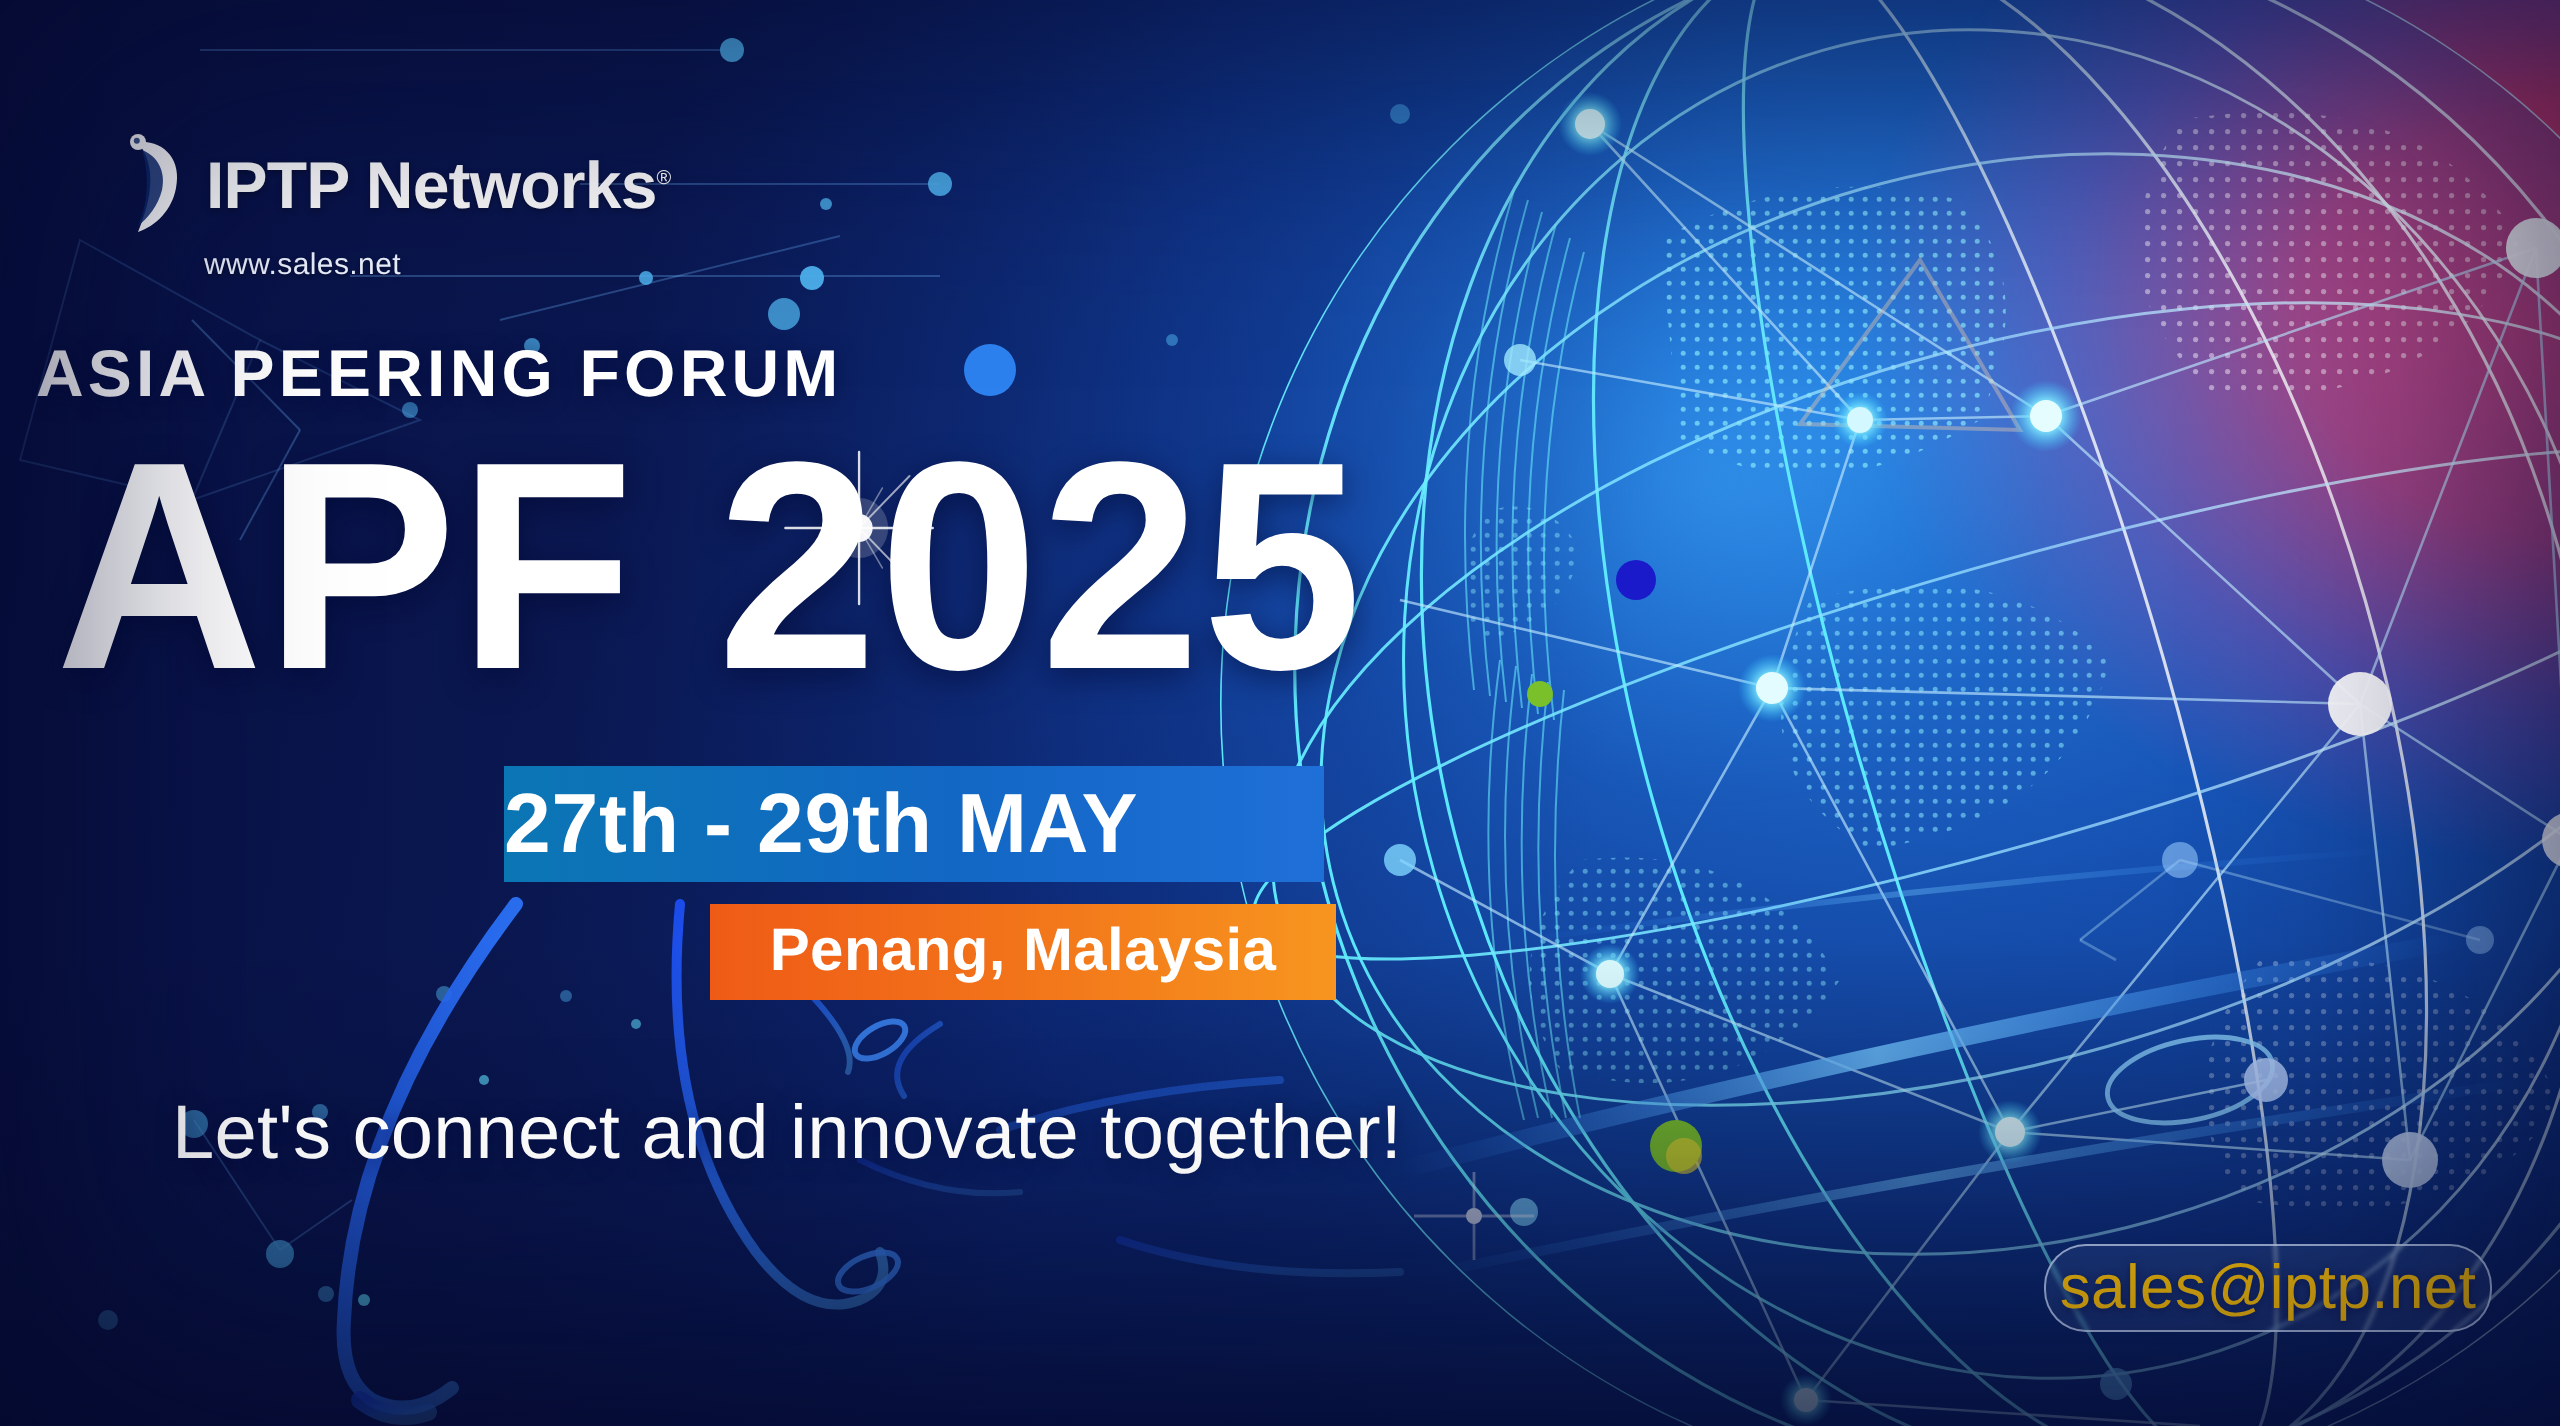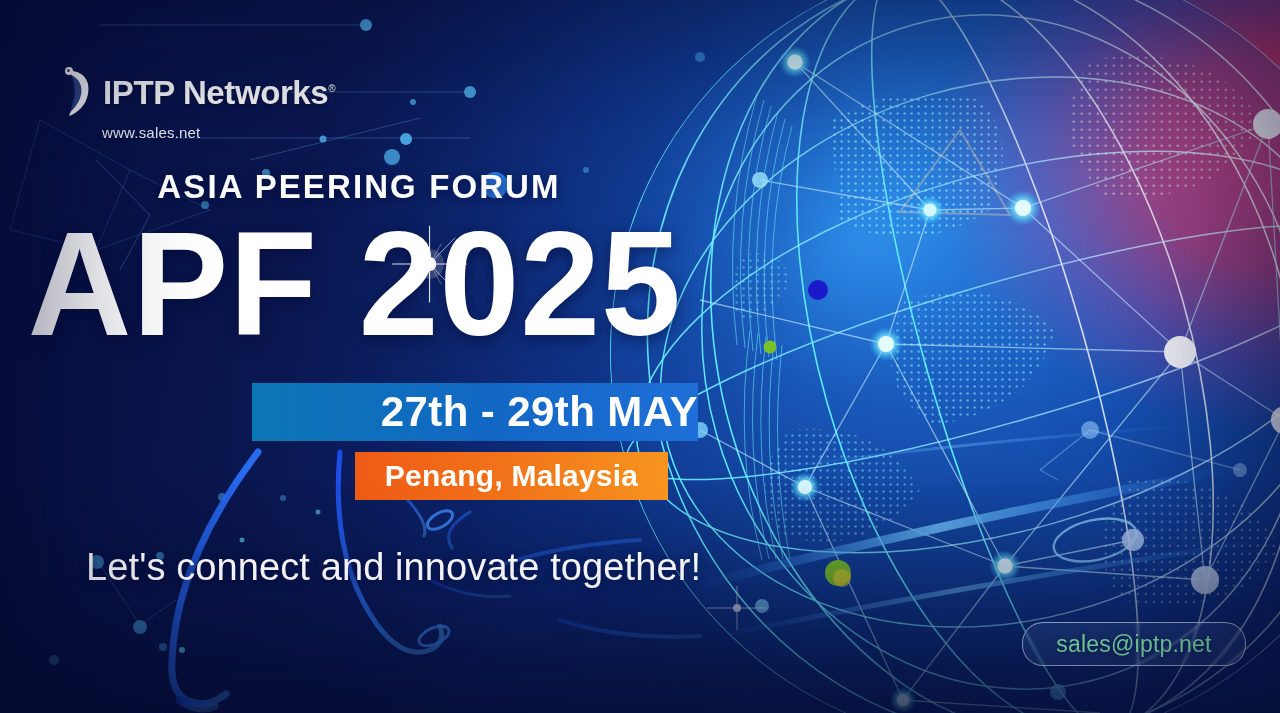--- a/index.html
+++ b/index.html
@@ -116,21 +116,20 @@
     position: absolute;
     left: 0;
     top: 168px;
     width: 700px;
   }
   .kicker {
     color: #ffffff;
     font-size: 33px;
     font-weight: bold;
     letter-spacing: 2.1px;
-    text-align: center;
     padding-left: 18px;
     text-shadow: 0 2px 10px rgba(0,10,60,0.65);
     white-space: nowrap;
   }
   .apf {
     position: relative;
     color: #ffffff;
     font-size: 148px;
     font-weight: bold;
     line-height: 0.92;
@@ -148,26 +147,26 @@
     top: 2px;
     width: 92px;
     height: 92px;
   }
 
   
   .bar-date {
     position: absolute;
     left: 252px;
     top: 383px;
-    width: 446px;
+    width: 410px;
     height: 58px;
     background: linear-gradient(90deg, #0b76b4 0%, #1267c4 55%, #1f6fd8 100%);
     display: flex;
     align-items: center;
-    justify-content: flex-end;
+    justify-content: flex-start;
   }
   .bar-date span {
     color: #ffffff;
     font-size: 42px;
     font-weight: bold;
     letter-spacing: 0.4px;
     white-space: nowrap;
   }
   .bar-loc {
     position: absolute;
@@ -211,22 +210,22 @@
     height: 42px;
     border: 1.5px solid rgba(215,230,255,0.72);
     border-radius: 21px;
     background: rgba(160,190,255,0.10);
     display: flex;
     align-items: center;
     justify-content: center;
     backdrop-filter: blur(1px);
   }
   .email-pill span {
-    color: #86efac;
-    font-size: 23px;
+    color: #eab308;
+    font-size: 31px;
     letter-spacing: 0.2px;
     white-space: nowrap;
     text-shadow: 0 1px 4px rgba(0,10,60,0.6);
   }
 </style>
 </head>
 <body>
 
 <div class="banner">
 

